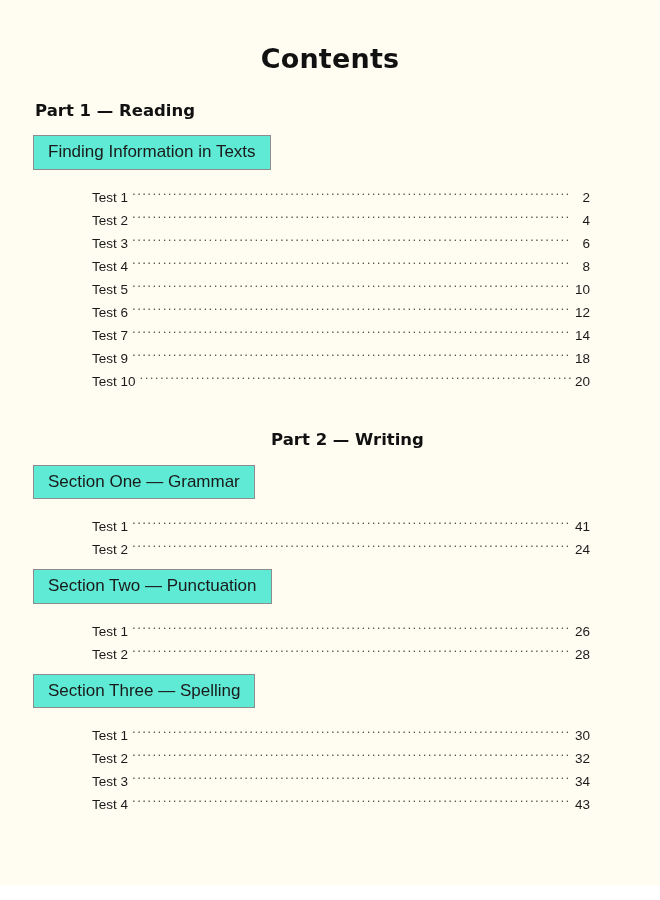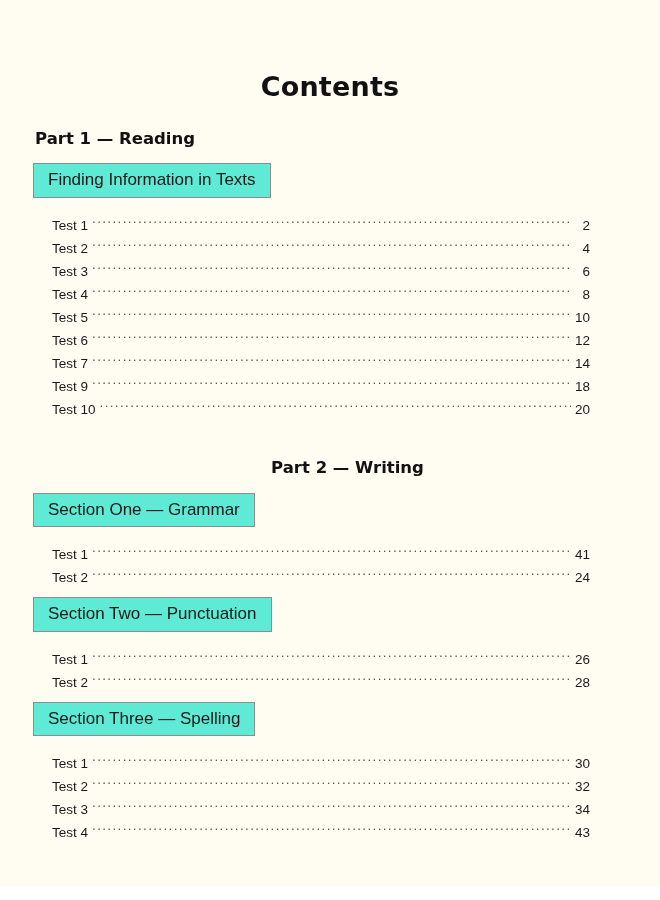--- a/index.html
+++ b/index.html
@@ -34,21 +34,21 @@
 
   
   .doc-title {
     text-align: center;
     font-family: "DejaVu Sans", sans-serif;
     font-weight: bold;
     font-size: 27px;
     letter-spacing: 0.2px;
     color: #111111;
     margin: 0;
-    padding-top: 72px;
+    padding-top: 44px;
     line-height: 1.1;
   }
 
   
   .part-heading {
     font-family: "DejaVu Sans", sans-serif;
     font-weight: bold;
     font-size: 16.5px;
     color: #111111;
     margin: 0;
@@ -72,21 +72,21 @@
     white-space: nowrap;
   }
   .section-box-wrap { line-height: 0; }
 
   
   .toc-list {
     margin: 0;
     padding: 0;
     list-style: none;
   }
-  .toc-list.first { margin-top: 9px; }
+  .toc-list.first { margin-top: 9px; margin-left: 40px; }
   .toc-entry {
     display: flex;
     align-items: baseline;
     font-size: 13.5px;
     color: #1a1a1a;
     padding-left: 52px;
     padding-right: 70px;
     height: 23px;
     line-height: 23px;
     white-space: nowrap;

